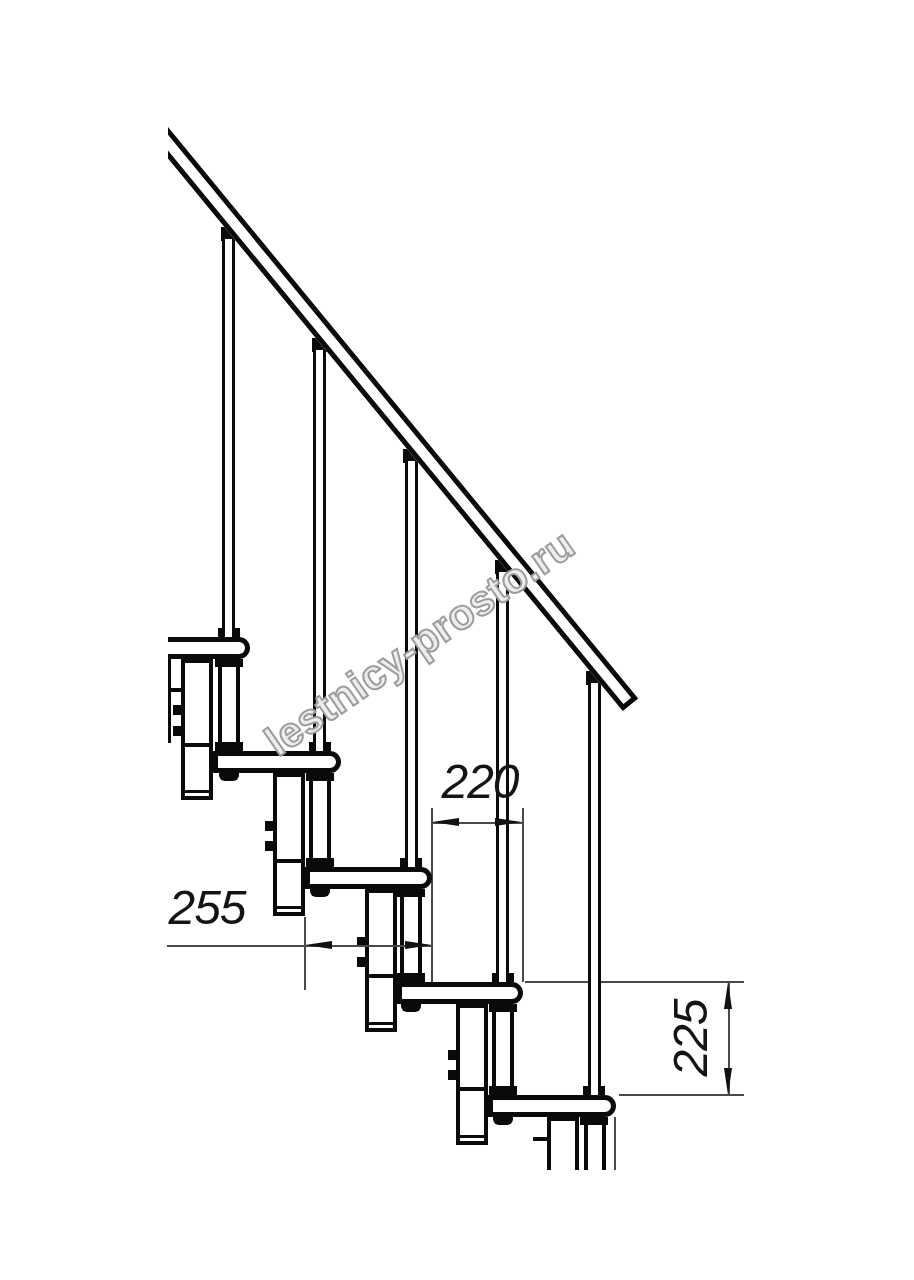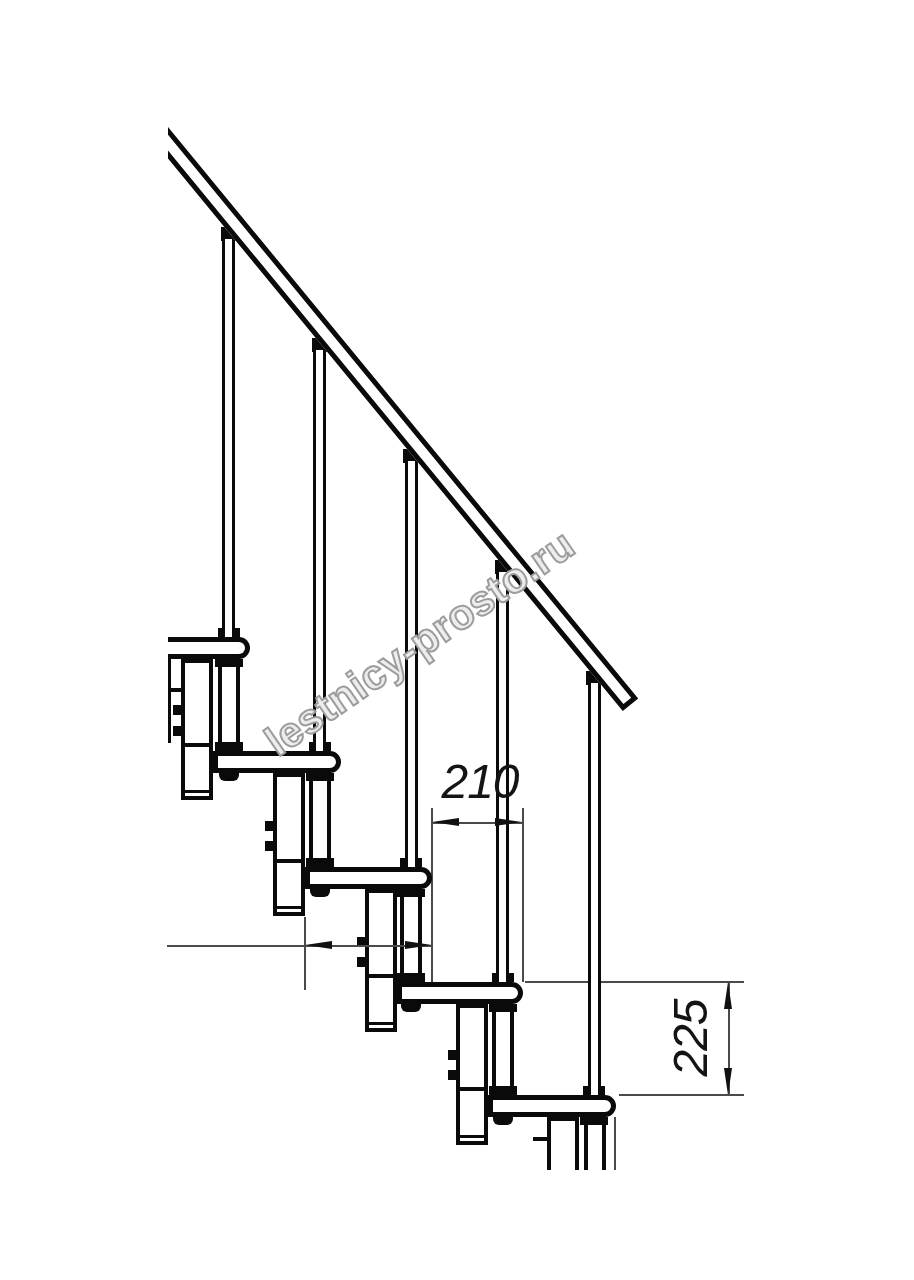--- a/index.html
+++ b/index.html
@@ -124,25 +124,26 @@
   <div class="abs blk" style="left:586px;top:671px;width:16px;height:14px;"></div>
   <div class="abs bal" style="left:588px;top:683px;width:13px;height:412px;"></div>
 
   <div id="railclip">
     <div class="rail"></div>
   </div>
 
   <div class="abs thin" style="left:432px;top:822px;width:90px;height:2px;"></div>
   <div class="abs arr arrL" style="left:432px;top:818px;"></div>
   <div class="abs arr arrR" style="left:495px;top:818px;"></div>
-  <div class="abs dimtxt" style="left:430px;top:756px;">210</div>
+  <div class="abs dimtxt" style="left:430px;top:756px;">220</div>
 
   <div class="abs thin" style="left:167px;top:945px;width:265px;height:2px;"></div>
   <div class="abs arr arrL" style="left:305px;top:941px;"></div>
   <div class="abs arr arrR" style="left:405px;top:941px;"></div>
+  <div class="abs dimtxt" style="left:157px;top:882px;">255</div>
 
   <div class="abs thin" style="left:728px;top:982px;width:2px;height:113px;"></div>
   <div class="abs arr arrU" style="left:724px;top:982px;"></div>
   <div class="abs arr arrD" style="left:724px;top:1068px;"></div>
   <div class="abs dimtxt" style="left:641px;top:1012px;transform:rotate(-90deg);">225</div>
 
   <div class="wm">lestnicy-prosto.ru</div>
 
 </div>
 

